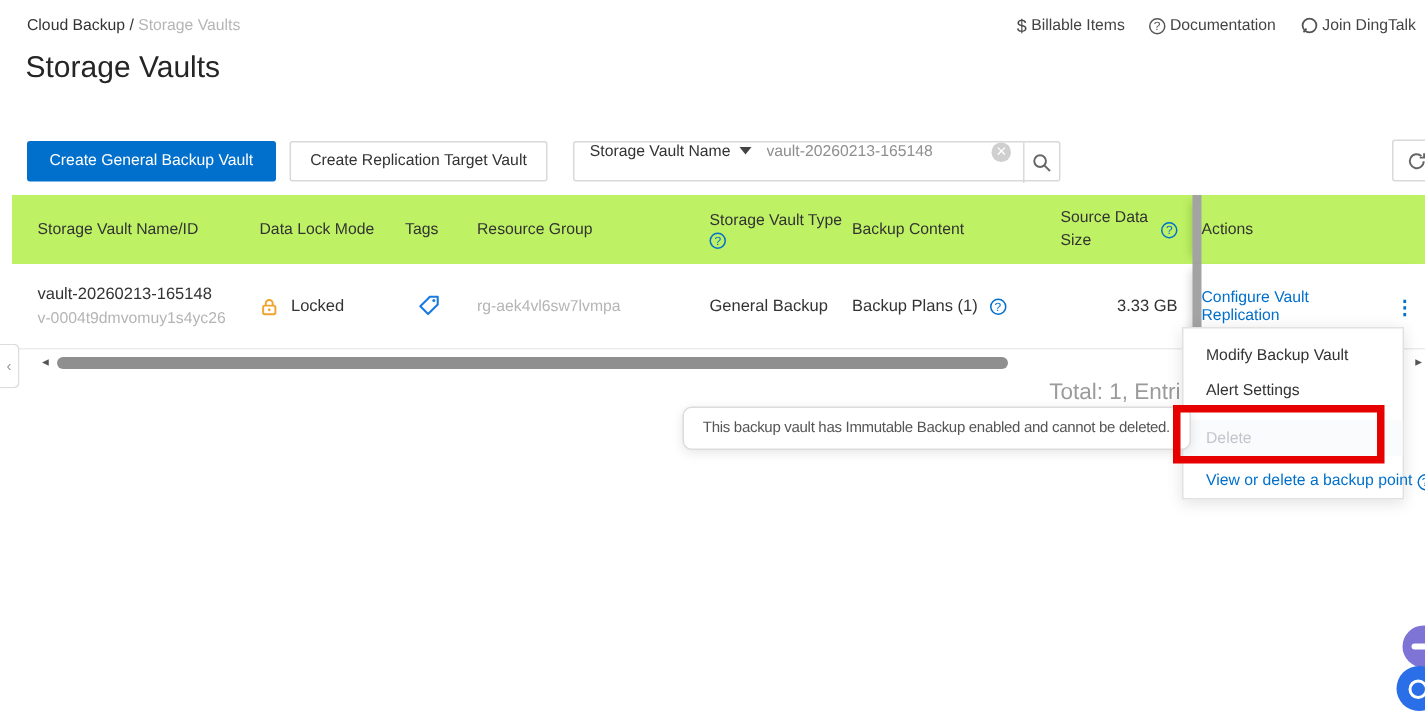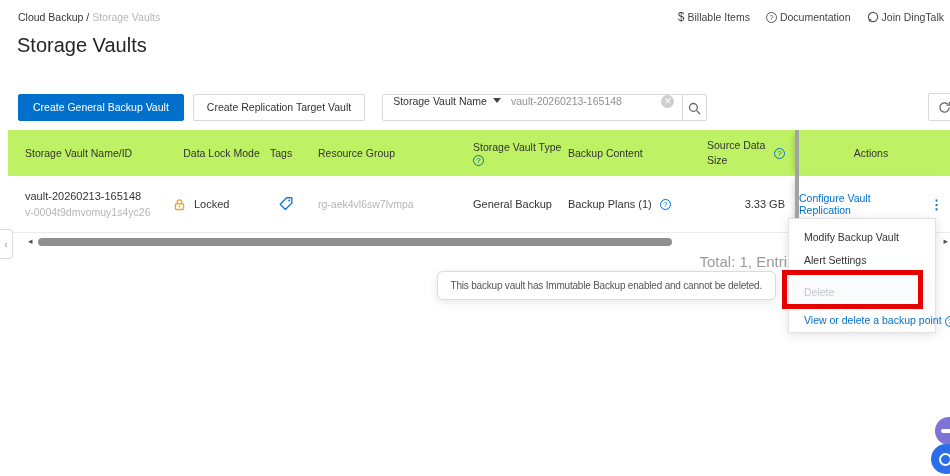--- a/index.html
+++ b/index.html
@@ -39,27 +39,27 @@
   .refresh-btn { position:absolute; top:93px; right:-10px; width:32px; height:28px; border:1px solid #d9d9d9;
                  border-radius:2px; background:#fff; display:flex; align-items:center; justify-content:center; cursor:pointer; }
 
   
   .thead { position:absolute; top:130px; left:8px; right:0; height:46px; background:#bef264;
            display:flex; font-size:10.5px; color:#333; }
   .trow  { position:absolute; top:176px; left:8px; right:0; height:57px; background:#fff;
            display:flex; font-size:11px; border-bottom:1px solid #ececec; }
   .cell { display:flex; flex-direction:column; justify-content:center; }
   .c1 { width:165px; padding-left:17px; }
-  .c2 { width:97px;text-align:center; }
+  .c2 { width:97px; }
   .c3 { width:48px; }
   .c4 { width:155px; }
   .c5 { width:95px; }
   .c6 { width:139px; }
   .c7 { width:88px; align-items:flex-end; padding-right:10px; }
-  .c8 { width:155px; align-items:center; padding-right:7px; border-left:4px solid #a3a3a3;
+  .c8 { width:155px; align-items:flex-start; padding-right:7px; border-left:6px solid #a3a3a3;
         box-shadow:-5px 0 6px -4px rgba(0,0,0,.18); }
   .hline { line-height:15px; }
   .sub { color:#b5b5b5; font-size:10.5px; line-height:16px; }
   .main-line { line-height:16px; color:#333; }
   .inlrow { display:flex; align-items:center; gap:8px; }
   .qmark { display:inline-block; width:11px; height:11px; border:1px solid #0070cc; border-radius:50%;
            color:#0070cc; font-size:8px; line-height:9px; text-align:center; flex:0 0 auto; }
   .act-row { display:flex; align-items:center; gap:9px; }
   .link { color:#0070cc; font-size:10.5px; cursor:pointer; }
   .kebab { color:#0070cc; font-size:13px; font-weight:bold; cursor:pointer; letter-spacing:0; }
@@ -77,21 +77,21 @@
 
   
   .menu { position:absolute; left:788px; top:218px; width:148px; height:115px; background:#fff;
           border:1px solid #e2e2e2; box-shadow:0 2px 10px rgba(0,0,0,.12); z-index:30; padding-top:7px; }
   .mi { height:23px; line-height:23px; padding-left:15px; font-size:10.5px; color:#333; cursor:pointer; white-space:nowrap; }
   .mi-delete { margin-top:8px; height:24px; line-height:24px; color:#c2c6cc; background:#fafbfc; cursor:not-allowed; }
   .mi-link { margin-top:5px; color:#0070cc; display:flex; align-items:center; gap:3px; }
   .mi-link .qmark { margin-top:1px; }
 
   
-  .tooltip { position:absolute; top:271px; right:174px; height:29px; background:#fff; border:1px solid #dcdcdc;
+  .tooltip { position:absolute; top:271px; right:156px; height:29px; background:#fff; border:1px solid #dcdcdc;
              border-radius:6px; box-shadow:0 2px 8px rgba(0,0,0,.10); display:flex; align-items:center;
              padding:0 13px; font-size:10px; letter-spacing:-0.2px; color:#555; white-space:nowrap; z-index:50; }
 
   
   .anno { position:absolute; left:782px; top:270px; width:141px; height:39px; border:5px solid #e60000;
           z-index:60; pointer-events:none; }
 
   
   .fab { position:absolute; border-radius:50%; z-index:20; cursor:pointer; }
   .fab-purple { right:-13px; top:417px; width:28px; height:28px; background:#7e74d6; }

